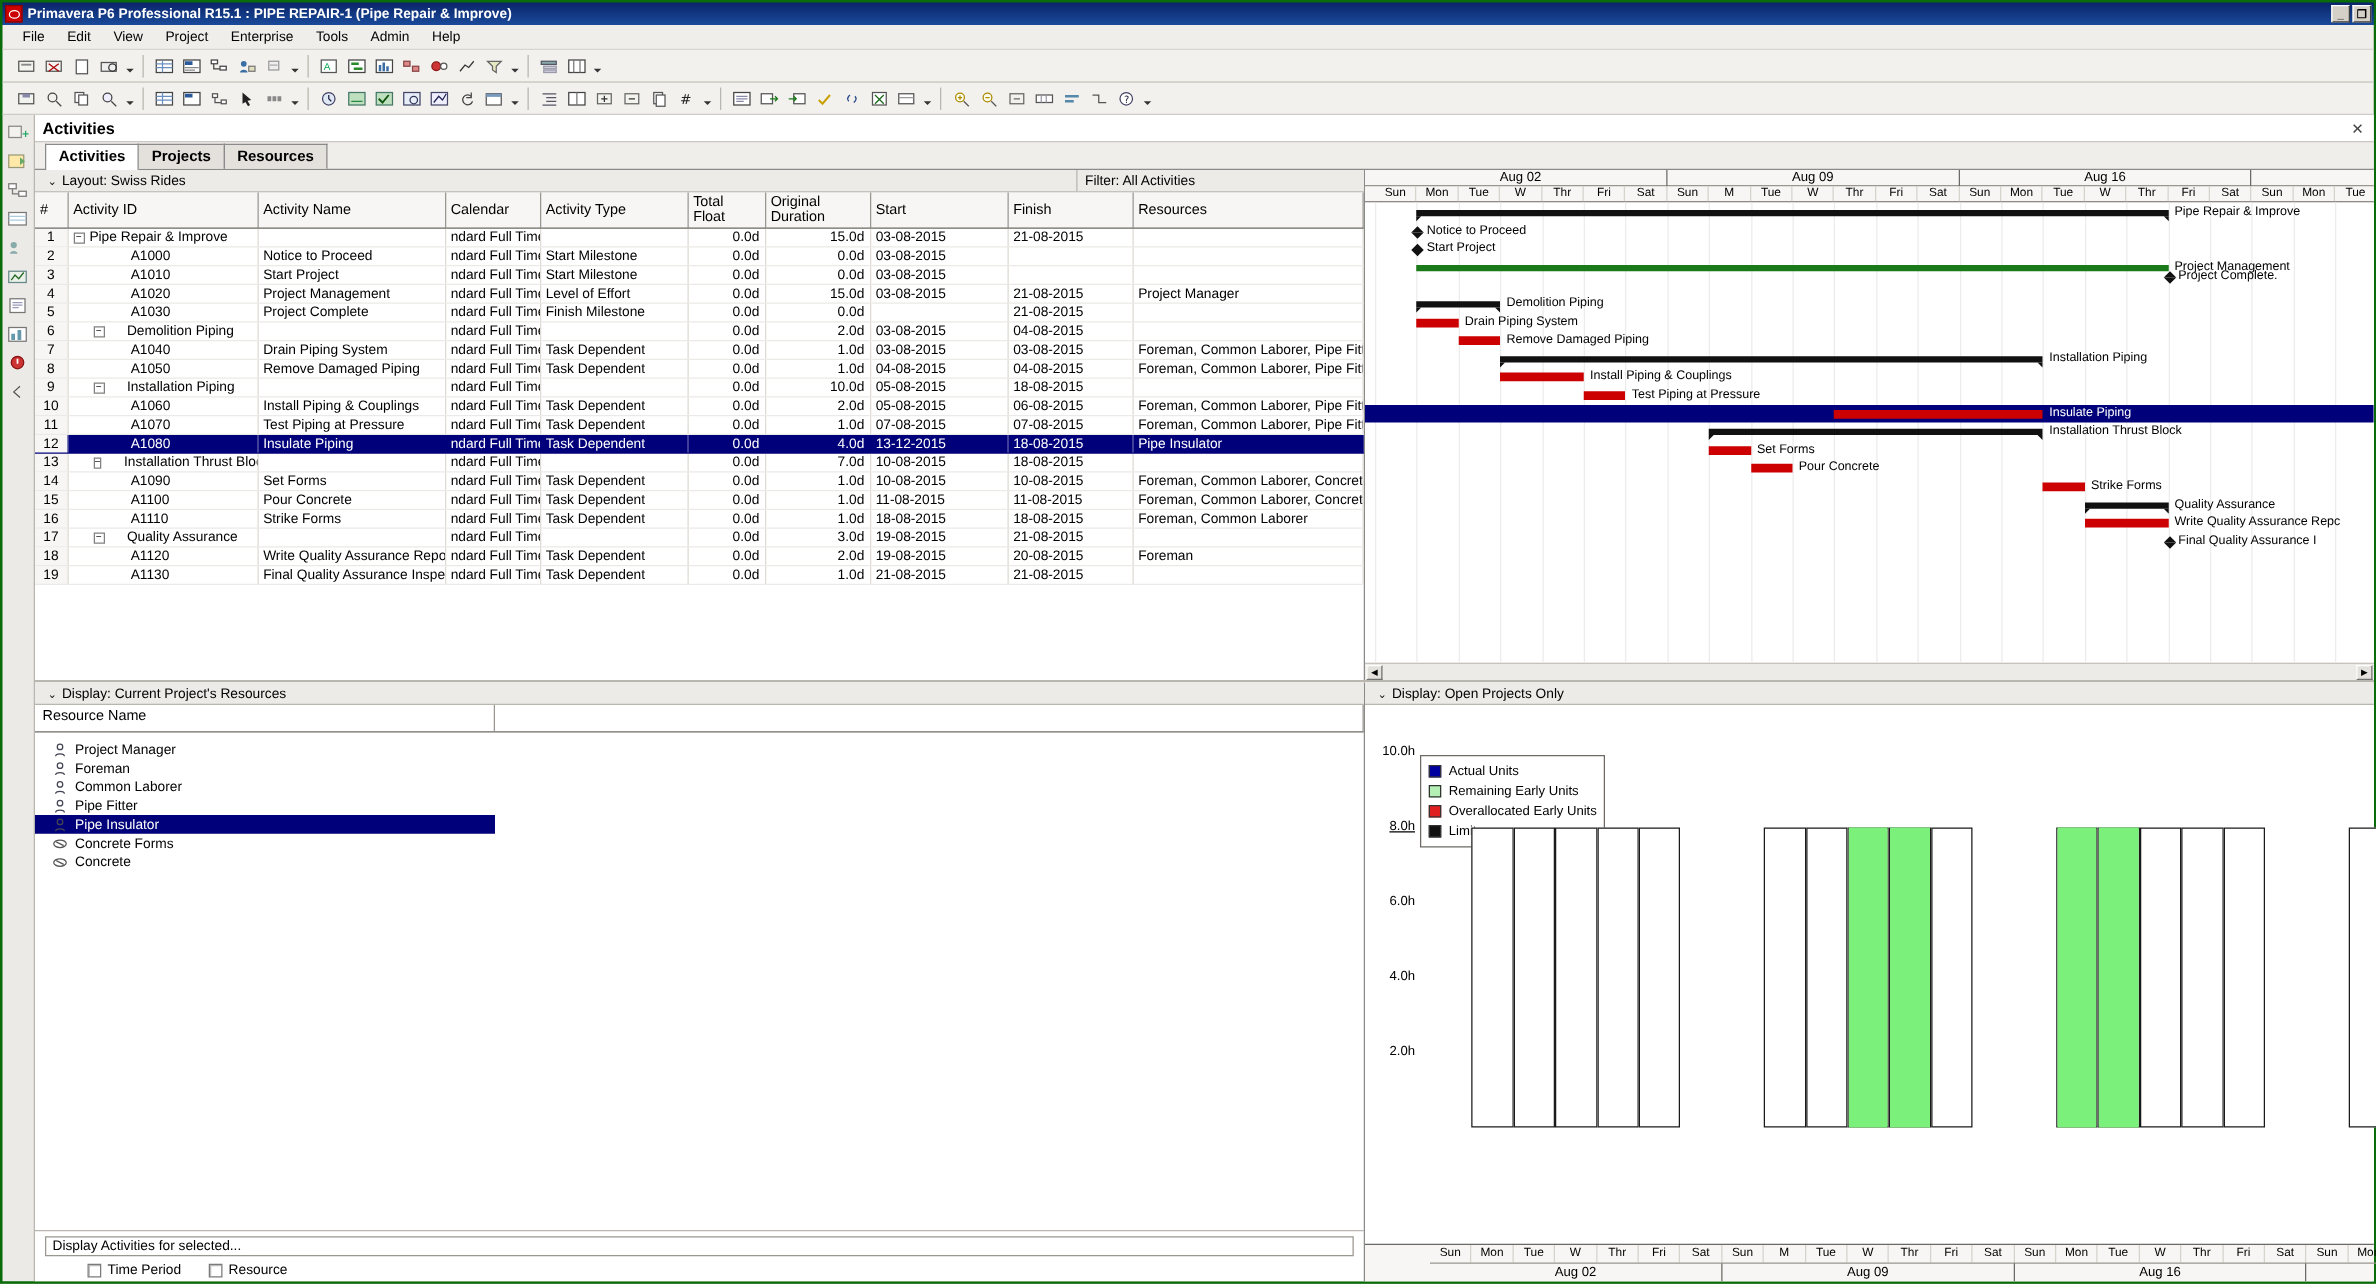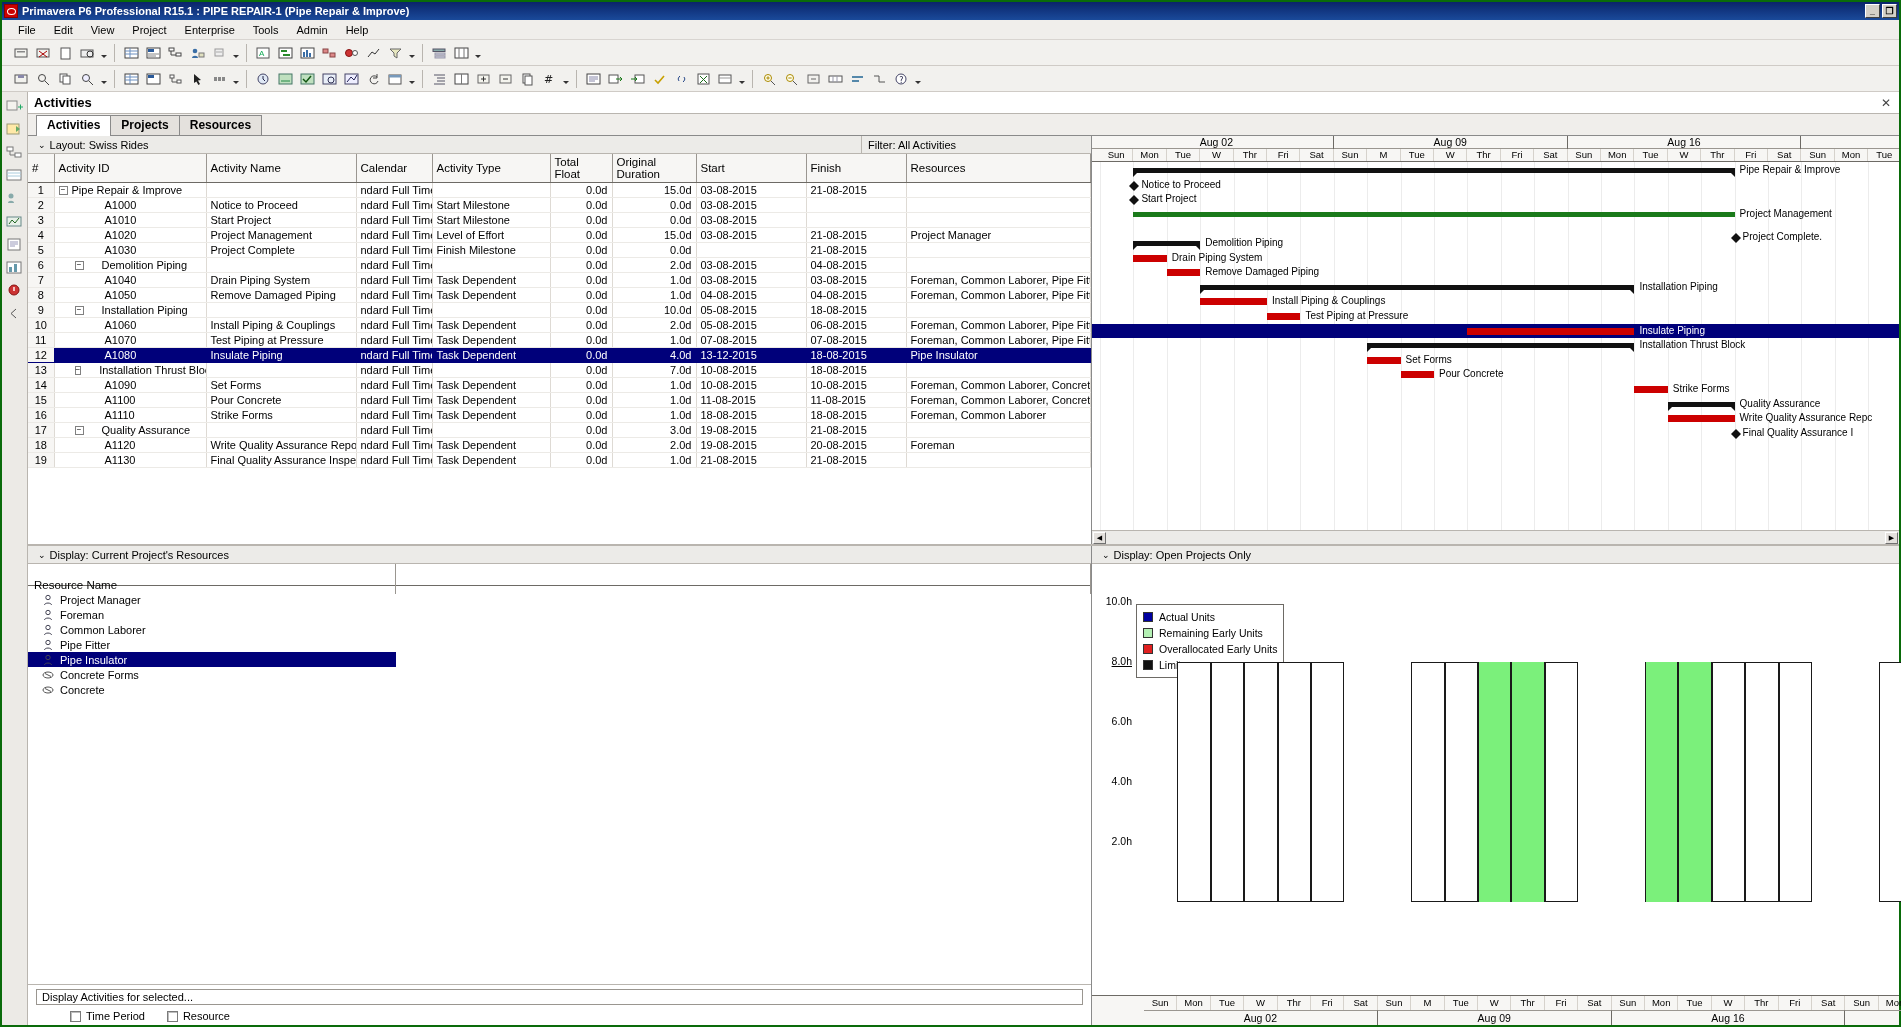--- a/index.html
+++ b/index.html
@@ -137,21 +137,21 @@
     border-right-color:#707070;border-bottom-color:#707070;
     display:flex;align-items:center;justify-content:center;font-size:7px;}
 
   
   .lower{flex:1;display:flex;}
   .res-pane{width:1064px;border-right:1px solid #8a8a8a;display:flex;flex-direction:column;
     background:#fff;}
   .hist-pane{flex:1;display:flex;flex-direction:column;background:#fff;}
 
   .res-head{height:22px;border-bottom:1px solid #6d6a65;display:flex;}
-  .rh-cell{padding:15px 6px;font-size:11.5px;border-right:1px solid #9a9690;}
+  .rh-cell{padding:3px 6px;font-size:11.5px;border-right:1px solid #9a9690;}
   .rh-1{width:368px;}
   .res-list{flex:1;padding-top:6px;overflow:hidden;}
   .res-item{height:15px;display:flex;align-items:center;padding-left:32px;font-size:11px;
     position:relative;}
   .res-item.sel{background:#00007a;color:#fff;width:368px;}
   .r-ico{position:absolute;left:14px;width:12px;height:12px;}
 
   .res-footer{border-top:1px solid #b9b5af;}
   .res-status{margin:4px 8px 2px 8px;height:16px;border:1px solid #9a9690;background:#fff;
     font-size:11px;padding:1px 5px;}
@@ -1056,21 +1056,21 @@
                 <div class="glabel" style="left: 49.4px;">Notice to Proceed</div>
               </div>
               <div class="grow" style="top: 30.2px;">
                 <div class="ms" style="left: 37.4px;"></div>
                 <div class="glabel" style="left: 49.4px;">Start Project</div>
               </div>
               <div class="grow" style="top: 44.8px;">
                 <div class="bar loe" style="left: 41.4px; width: 601.2px;"></div>
                 <div class="glabel" style="left: 647.6px;">Project Management</div>
               </div>
-              <div class="grow" style="top: 68px; text-align: center;">
+              <div class="grow" style="top: 52px; text-align: center;">
                 <div class="ms" style="left: 638.6px;"></div>
                 <div class="glabel" style="left: 650.6px;">Project Complete.</div>
               </div>
               <div class="grow" style="top: 74px;">
                 <div class="bar summary" style="left: 41.4px; width: 66.8px;"></div>
                 <div class="glabel" style="left: 113.2px;">Demolition Piping</div>
               </div>
               <div class="grow" style="top: 88.6px;">
                 <div class="bar task" style="left: 41.4px; width: 33.4px;"></div>
                 <div class="glabel" style="left: 79.8px;">Drain Piping System</div>

